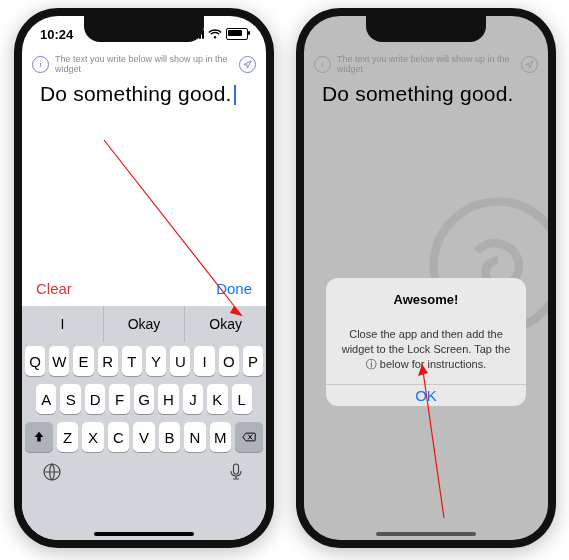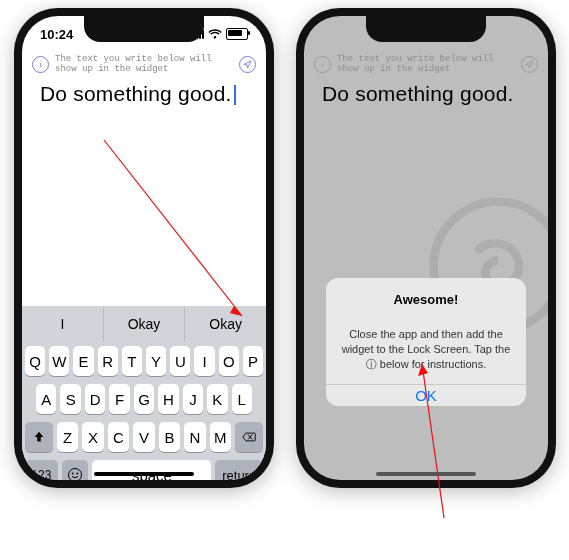--- a/index.html
+++ b/index.html
@@ -1,35 +1,35 @@
 <!DOCTYPE html>
 <html><head>
 <meta charset="utf-8">
 <style>
   html,body{margin:0;padding:0;background:#f5f5f5;font-family:-apple-system,Helvetica,Arial,sans-serif;}
   .stage{width:569px;height:560px;position:relative;background:#fff;}
-  .phone{position:absolute;width:260px;height:480px;border-radius:44px;background:#111;box-shadow:0 4px 20px rgba(0,0,0,0.25);}
+  .phone{position:absolute;width:260px;height:540px;border-radius:44px;background:#111;box-shadow:0 4px 20px rgba(0,0,0,0.25);}
   .phone.left{left:14px;top:8px;}
   .phone.right{left:296px;top:8px;}
   .screen{position:absolute;left:8px;right:8px;top:8px;bottom:8px;border-radius:36px;overflow:hidden;background:#fff;}
   .screen.dim{background:#bdbdbd;}
   .notch{position:absolute;top:0;left:50%;transform:translateX(-50%);width:120px;height:26px;background:#111;border-bottom-left-radius:16px;border-bottom-right-radius:16px;z-index:50;}
   .statusbar{position:absolute;top:0;left:0;right:0;height:36px;display:flex;align-items:center;justify-content:space-between;padding:0 18px;font-size:13px;font-weight:600;z-index:40;}
   .status-icons{display:flex;gap:4px;align-items:center;}
   .sig{display:flex;gap:1px;align-items:flex-end;height:10px;}
   .sig span{width:2px;background:#000;border-radius:1px;}
   .sig span:nth-child(1){height:3px;}
   .sig span:nth-child(2){height:5px;}
   .sig span:nth-child(3){height:7px;}
   .sig span:nth-child(4){height:9px;}
   .batt{width:20px;height:10px;border:1px solid #000;border-radius:2px;position:relative;}
   .batt::after{content:"";position:absolute;right:-3px;top:2px;width:2px;height:4px;background:#000;border-radius:1px;}
   .batt i{display:block;width:14px;height:6px;background:#000;margin:1px;border-radius:1px;}
   .hintbar{position:absolute;top:38px;left:10px;right:10px;display:flex;align-items:center;gap:6px;font-size:9px;}
-  .hint-text{flex:1;color:#8a8a8d;font-family:Liberation Mono, monospace;}
+  .hint-text{flex:1;color:#8a8a8d;}
   .dim .hint-text{color:#8e8e8e;}
   .ico-circ{width:15px;height:15px;border:1.2px solid #7b7bde;border-radius:50%;display:flex;align-items:center;justify-content:center;font-size:9px;color:#7b7bde;font-style:italic;font-family:Georgia,serif;}
   .dim .ico-circ{border-color:#9a9a9a;color:#9a9a9a;}
   .content-text{position:absolute;top:66px;left:18px;right:18px;font-size:21px;color:#000;letter-spacing:0.2px;}
   .cursor{display:inline-block;width:2px;height:20px;background:#2f6fe0;vertical-align:middle;margin-left:2px;}
   
   .kb-area{position:absolute;left:0;right:0;bottom:0;top:290px;background:#d1d4d9;}
   .kb-actions{position:absolute;top:-36px;left:0;right:0;height:36px;display:flex;justify-content:space-between;align-items:center;padding:0 14px;background:#fff;font-size:15px;}
   .act-clear{color:#d33;}
   .act-done{color:#0a7aff;}
@@ -93,20 +93,24 @@
           <svg width="9" height="9" viewBox="0 0 10 10">
               <path d="M1 5 L9 1 L5 9 L4.5 5.5 Z" fill="none" stroke="#7b7bde" stroke-width="1"></path>
             </svg>
         </span>
       </div>
       <div class="content-text">
         <span>Do something good.</span><span class="cursor"></span>
       </div>
 
       <div class="kb-area">
+        <div class="kb-actions">
+          <span class="act-clear">Clear</span>
+          <span class="act-done">Done</span>
+        </div>
         <div class="suggest">
           <div class="q">I</div>
           <div>Okay</div>
           <div>Okay</div>
         </div>
         <div class="krow" id="kr1">
             <div class="key">Q</div>
             <div class="key">W</div>
             <div class="key">E</div>
             <div class="key">R</div>
@@ -141,33 +145,20 @@
             <div class="key">B</div>
             <div class="key">N</div>
             <div class="key">M</div>
             <div class="key mod bsp" style="flex: 1.3 1 0%;">
               <svg viewBox="0 0 18 12">
                 <path d="M5 1h11a1 1 0 011 1v8a1 1 0 01-1 1H5L1 6z" fill="none" stroke="#000" stroke-width="1.2"></path>
                 <path d="M8 3l5 6M13 3l-5 6" stroke="#000" stroke-width="1.2"></path>
               </svg>
             </div>
           </div>
-        <div class="krow">
-          <div class="key mod n123">123</div>
-          <div class="key mod emoji">
-            <svg width="16" height="16" viewBox="0 0 16 16">
-                <circle cx="8" cy="8" r="6.5" fill="none" stroke="#000" stroke-width="1"></circle>
-                <circle cx="5.7" cy="6.5" r="0.9" fill="#000"></circle>
-                <circle cx="10.3" cy="6.5" r="0.9" fill="#000"></circle>
-                <path d="M5 9.5 Q8 12 11 9.5" fill="none" stroke="#000" stroke-width="1"></path>
-              </svg>
-          </div>
-          <div class="key space">space</div>
-          <div class="key mod ret">return</div>
-        </div>
         <div class="bottombar">
           <span>
             <svg width="20" height="20" viewBox="0 0 20 20">
                 <circle cx="10" cy="10" r="8" fill="none" stroke="#444" stroke-width="1.2"></circle>
                 <path d="M2 10h16M10 2c3 3 3 13 0 16M10 2c-3 3-3 13 0 16" fill="none" stroke="#444" stroke-width="1.2"></path>
               </svg>
           </span>
           <span>
             <svg width="20" height="20" viewBox="0 0 20 20">
                 <rect x="7.5" y="2" width="5" height="10" rx="2.5" fill="none" stroke="#444" stroke-width="1.2"></rect>

